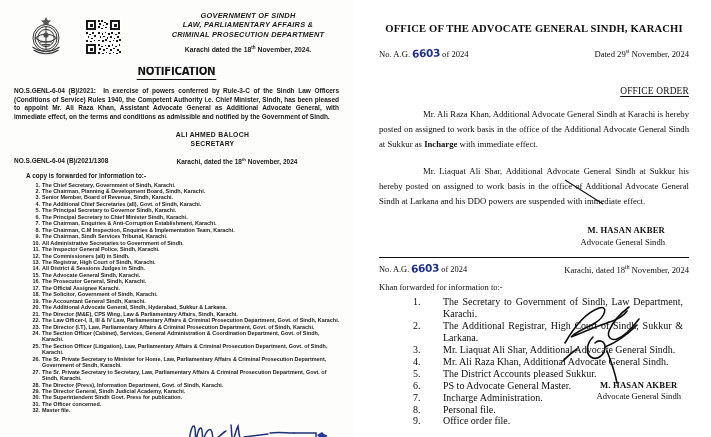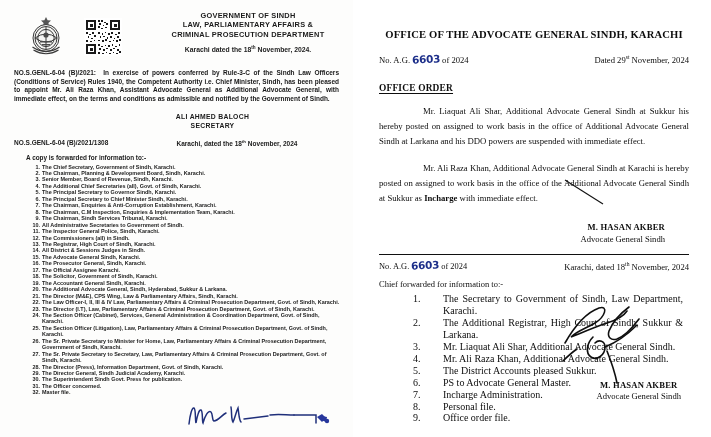--- a/index.html
+++ b/index.html
@@ -28,20 +28,21 @@
   .qr{
     position:absolute;left:84px;top:18px;width:38px;height:38px;
     background:#fff;
   }
   .qr svg{display:block;}
   .l-gov{
     position:absolute;left:150px;top:11px;width:196px;text-align:center;
     font-family:"Liberation Sans", sans-serif;
     font-size:7.4px;font-weight:700;line-height:9.4px;letter-spacing:.25px;
     color:#1b1b1b;
+    font-style:italic;
   }
   .l-date{
     position:absolute;left:150px;top:45px;width:196px;text-align:center;
     font-size:6.8px;font-weight:600;color:#222;
   }
   .l-date sup{font-size:4.6px;}
 
   .notif-wrap{text-align:center;margin-top:-1px;}
   .notif{
     display:inline-block;
@@ -92,39 +93,40 @@
   .sign-block{position:relative;height:56px;margin-top:5px;}
   .ink1{position:absolute;left:186px;top:2px;}
 
   
   .doc-right{
     position:relative;flex:1;height:437px;background:#fff;
     box-sizing:border-box;padding:0 22px 0 26px;
     font-family:"Liberation Serif", serif;color:#0d0d0d;
   }
   .r-title{
-    margin-top:29px;text-align:center;font-size:10.6px;font-weight:700;
+    margin-top:23px;text-align:center;font-size:10.6px;font-weight:700;
     letter-spacing:.15px;
   }
   .r-line1{
     display:flex;align-items:baseline;margin-top:13px;font-size:8.6px;
   }
   .r-no{white-space:nowrap;}
   .handnum{
     font-family:"DejaVu Sans", sans-serif;
     color:#1d2f8a;font-size:10.5px;font-weight:600;
     transform:rotate(-3deg);display:inline-block;margin:0 2px;
     letter-spacing:-.3px;
   }
   .r-date{margin-left:auto;font-size:8.6px;white-space:nowrap;}
   .r-date sup{font-size:5.6px;}
   .r-oo{
-    margin-top:18px;font-size:9.4px;font-weight:700;
+    margin-top:27px;font-size:9.4px;font-weight:400;
     text-decoration:underline;text-underline-offset:2px;
     letter-spacing:.2px;
+    text-align:right;
   }
   .r-p{
     margin-top:11px;font-size:8.7px;line-height:15.2px;text-align:justify;
     text-indent:44px;
   }
   .r-p b{font-weight:700;}
   .r-sig{
     margin-top:16px;text-align:right;padding-right:24px;
     font-size:8.6px;line-height:11.6px;
   }
@@ -262,20 +264,23 @@
 
       <div class="l-gov">
         <div>GOVERNMENT OF SINDH</div>
         <div>LAW, PARLIAMENTARY AFFAIRS &amp;</div>
         <div>CRIMINAL PROSECUTION DEPARTMENT</div>
       </div>
 
       <div class="l-date"><span>Karachi dated the 18</span><sup>th</sup><span> November, 2024.</span></div>
     </div>
 
+    <div class="notif-wrap">
+      <span class="notif">NOTIFICATION</span>
+    </div>
 
     <div class="l-body">
       <b>NO.S.GENL-6-04 (B)/2021:</b>
       &nbsp;<span>In exercise of powers conferred by Rule-3-C of the Sindh Law Officers (Conditions of Service) Rules 1940, the Competent Authority i.e. Chief Minister, Sindh, has been pleased to appoint Mr. Ali Raza Khan, Assistant Advocate General as Additional Advocate General, with immediate effect, on the terms and conditions as admissible and notified by the Government of Sindh.</span>
     </div>
 
     <div class="sig1">
       <div>ALI AHMED BALOCH</div>
       <div>SECRETARY</div>
     </div>
@@ -352,43 +357,43 @@
 
     <div class="r-line1">
       <span class="r-no">No. A.G.</span>
       <span class="handnum">6603</span>
       <span>of 2024</span>
       <span class="r-date"><span>Dated 29</span><sup>st</sup><span> November, 2024</span></span>
     </div>
 
     <div class="r-oo"><span>OFFICE ORDER</span></div>
 
+    <div class="r-p"><span>Mr. Ali Raza Khan, Additional Advocate General Sindh at Karachi is hereby posted on assigned to work basis in the office of the Additional Advocate General Sindh at Sukkur as </span><b>Incharge</b><span> with immediate effect.</span></div>
+
     <div class="r-p">Mr. Liaquat Ali Shar, Additional Advocate General Sindh at Sukkur his hereby posted on assigned to work basis in the office of Additional Advocate General Sindh at Larkana and his DDO powers are suspended with immediate effect.</div>
-
-    <div class="r-p"><span>Mr. Ali Raza Khan, Additional Advocate General Sindh at Karachi is hereby posted on assigned to work basis in the office of the Additional Advocate General Sindh at Sukkur as </span><b>Incharge</b><span> with immediate effect.</span></div>
 
     <div class="sigmark">
       <svg width="60" height="28" viewBox="0 0 60 28">
         <path d="M4 2 L42 26" fill="none" stroke="#111" stroke-width="1.1"></path>
       </svg>
     </div>
 
     <div class="r-sig">
       <div class="nm">M. HASAN AKBER</div>
       <div>Advocate General Sindh</div>
     </div>
 
     <div class="r-line2">
       <span>No. A.G.</span>
       <span class="handnum">6603</span>
       <span>of 2024</span>
       <span class="r-date"><span>Karachi, dated 18</span><sup>th</sup><span> November, 2024</span></span>
     </div>
 
-    <div class="r-copy">Chief forwarded for information to:-</div>
+    <div class="r-copy">Khan forwarded for information to:-</div>
 
     <ol class="r-list">
         <li>The Secretary to Government of Sindh, Law Department, Karachi.</li>
         <li>The Additional Registrar, High Court of Sindh, Sukkur &amp; Larkana.</li>
         <li>Mr. Liaquat Ali Shar, Additional Advocate General Sindh.</li>
         <li>Mr. Ali Raza Khan, Additional Advocate General Sindh.</li>
         <li>The District Accounts pleased Sukkur.</li>
         <li>PS to Advocate General Master.</li>
         <li>Incharge Administration.</li>
         <li>Personal file.</li>

